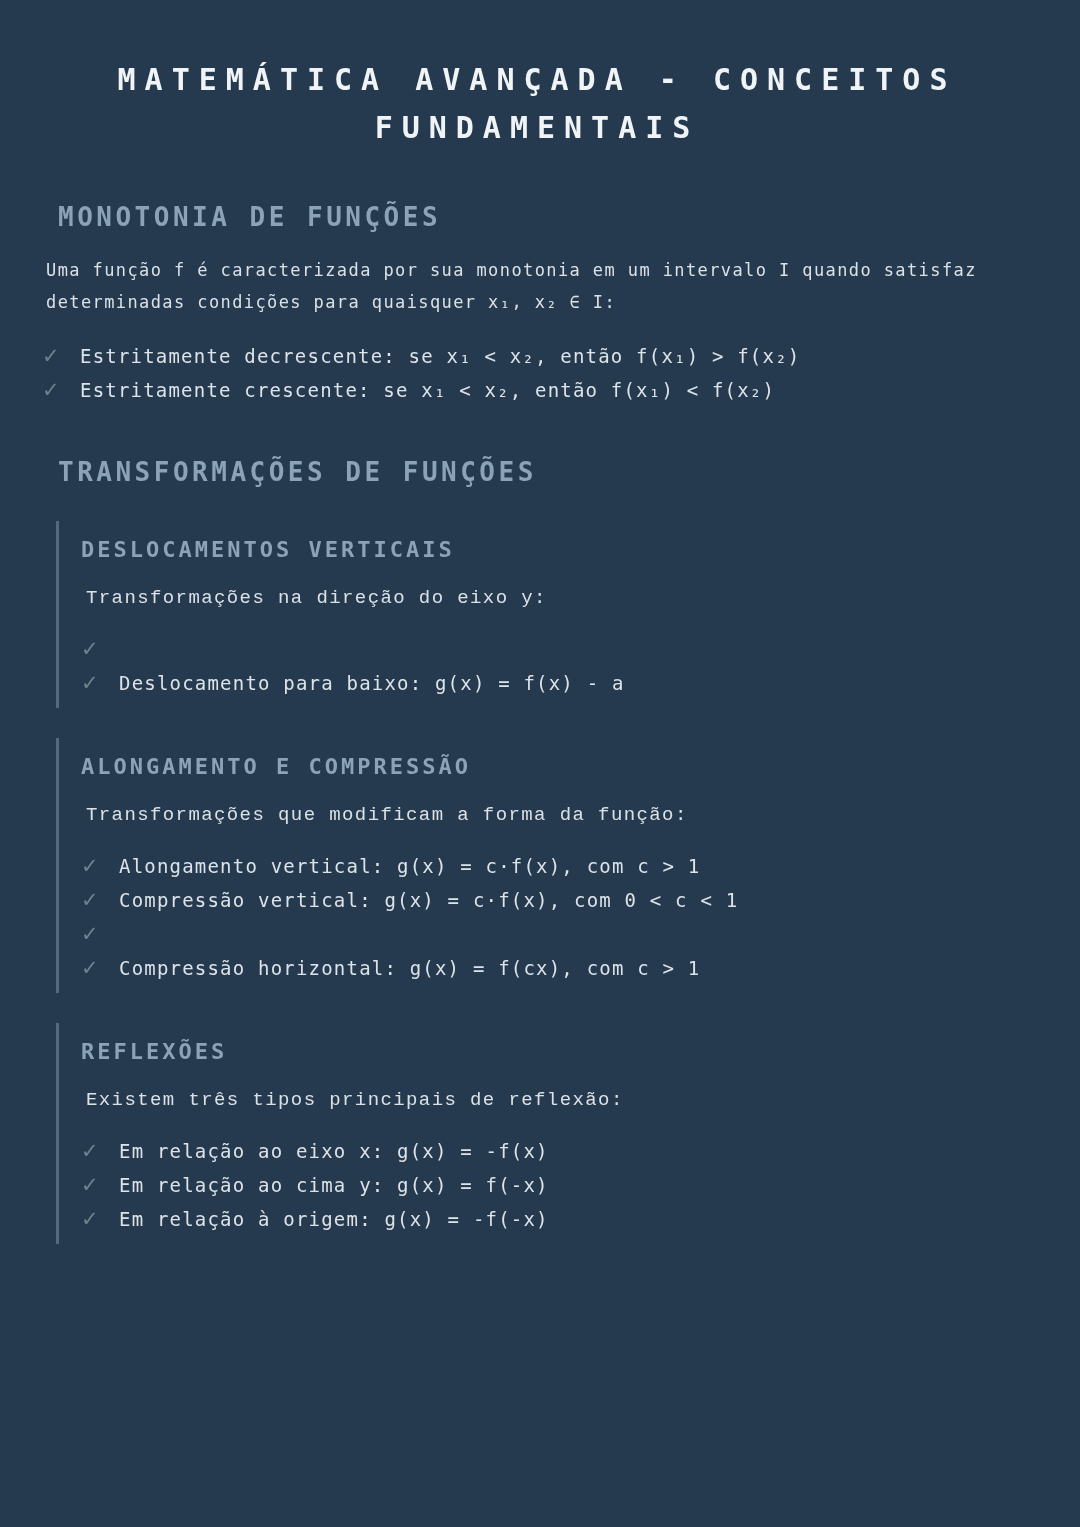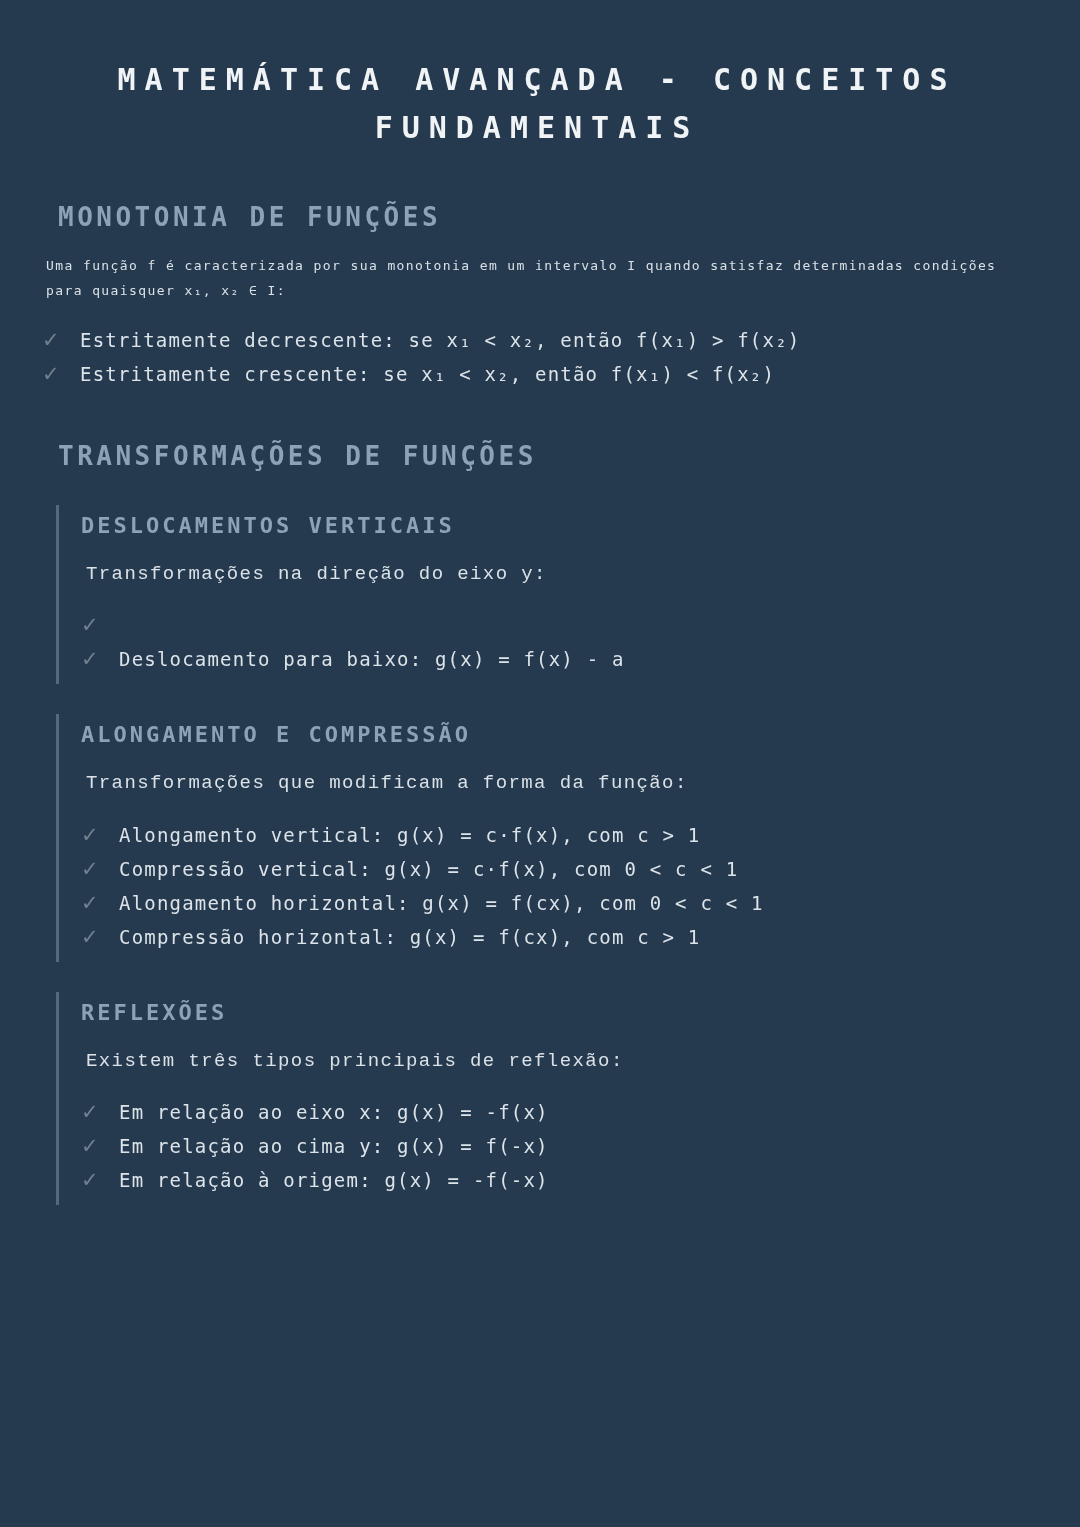--- a/index.html
+++ b/index.html
@@ -30,21 +30,21 @@
   h2.section-heading {
     margin: 50px 0 22px 16px;
     color: #8ca2b6;
     font-size: 26px;
     font-weight: bold;
     letter-spacing: 3.5px;
   }
   p.intro {
     margin: 0 0 20px 4px;
     max-width: 992px;
-    font-size: 13px;
+    font-size: 17px;
     line-height: 1.9;
     letter-spacing: 1.4px;
     color: #dae1e7;
   }
   ul.checklist {
     list-style: none;
     margin: 0;
     padding: 0;
   }
   ul.checklist li {
@@ -63,21 +63,21 @@
     font-size: 21px;
     font-family: "DejaVu Sans", sans-serif;
   }
   .subsection {
     margin: 0 0 30px 14px;
     border-left: 3px solid #55697d;
     padding: 4px 0 8px 22px;
   }
   .subsections-wrap { margin-top: 34px; }
   h3.sub-heading {
-    margin: 4px 0 18px 0;
+    margin: 12px 0 18px 0;
     color: #8ca2b6;
     font-size: 22px;
     font-weight: bold;
     letter-spacing: 3px;
   }
   .subsection p.intro {
     margin: 0 0 16px 5px;
     font-size: 19px;
     font-family: Liberation Mono, monospace;
   }
@@ -130,21 +130,20 @@
           <li>
             <span class="check">✓</span>
             <span class="item-text">Alongamento vertical: g(x) = c·f(x), com c &gt; 1</span>
           </li>
           <li>
             <span class="check">✓</span>
             <span class="item-text">Compressão vertical: g(x) = c·f(x), com 0 &lt; c &lt; 1</span>
           </li>
           <li>
             <span class="check">✓</span>
-            <span class="item-text">Alongamento horizontal: g(x) = f(cx), com 0 &lt; c &lt; 1</span>
           </li>
           <li>
             <span class="check">✓</span>
             <span class="item-text">Compressão horizontal: g(x) = f(cx), com c &gt; 1</span>
           </li>
         </ul>
       </div>
 
       <div class="subsection">
         <h3 class="sub-heading">REFLEXÕES</h3>

